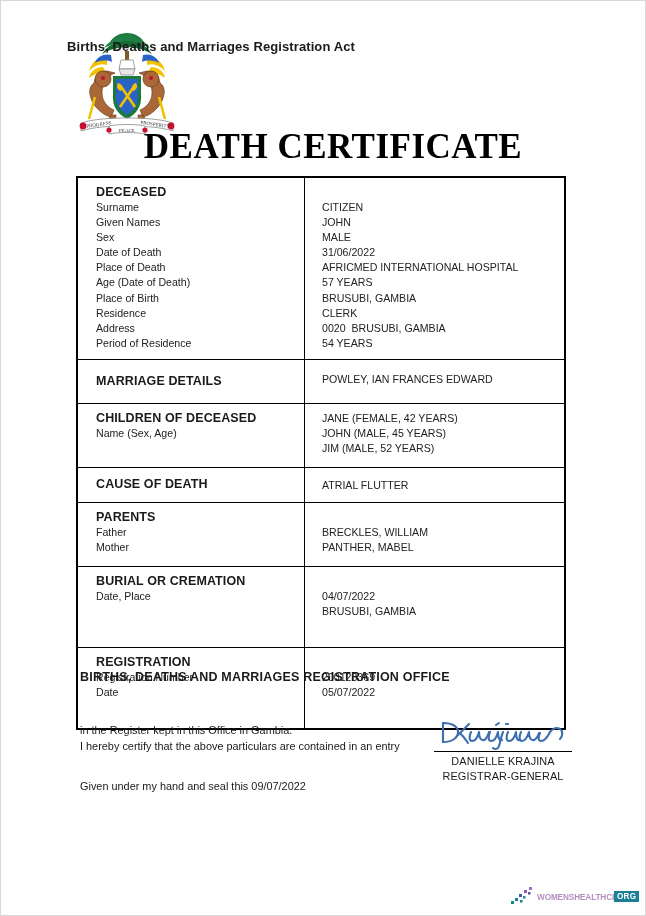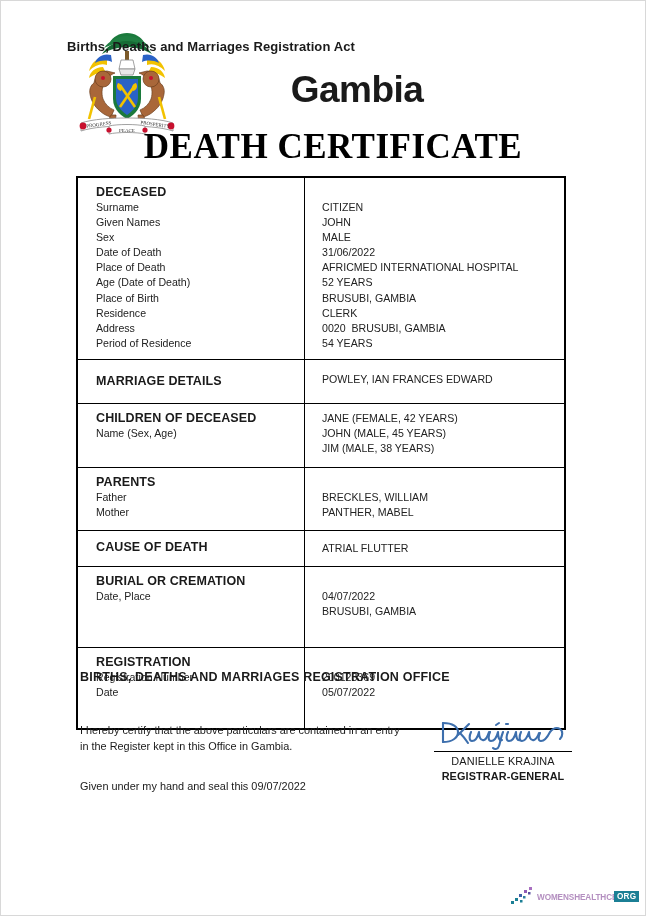--- a/index.html
+++ b/index.html
@@ -159,21 +159,20 @@
   .sig-name {
     font-size: 10.9px;
     line-height: 14.5px;
     padding-top: 2px;
     letter-spacing: 0.1px;
   }
   .sig-role {
     font-size: 10.9px;
     line-height: 14.5px;
     letter-spacing: 0.1px;
-    font-weight: bold;
   }
 
   
   .watermark {
     position: absolute;
     left: 508px;
     top: 884px;
     width: 130px;
     height: 24px;
   }
@@ -256,21 +255,20 @@
         <circle cx="98" cy="99" r="3.4" fill="#c8102e"></circle>
         <circle cx="36" cy="103" r="2.6" fill="#c8102e"></circle>
         <circle cx="72" cy="103" r="2.6" fill="#c8102e"></circle>
         <text x="26" y="99" font-family="Liberation Serif, serif" font-size="5" fill="#333" text-anchor="middle" transform="rotate(-8 26 99)">PROGRESS</text>
         <text x="82" y="99" font-family="Liberation Serif, serif" font-size="5" fill="#333" text-anchor="middle" transform="rotate(8 82 99)">PROSPERITY</text>
         <text x="54" y="105" font-family="Liberation Serif, serif" font-size="5" fill="#333" text-anchor="middle">PEACE</text>
       </svg>
     </div>
 
     <div class="act-line">Births, Deaths and Marriages Registration Act</div>
-    <div class="country">Gambia</div>
     <div class="doc-title">DEATH CERTIFICATE</div>
   </div>
 
   <div class="cert-table">
     <table>
       <tbody>
 
         <tr>
           <td class="label-col">
             <div class="sec-title">DECEASED</div>
@@ -285,21 +283,21 @@
             <div class="sub-label">Address</div>
             <div class="sub-label">Period of Residence</div>
           </td>
           <td class="value-col">
             <div class="spacer-15"></div>
             <div class="value">CITIZEN</div>
             <div class="value">JOHN</div>
             <div class="value">MALE</div>
             <div class="value">31/06/2022</div>
             <div class="value">AFRICMED INTERNATIONAL HOSPITAL</div>
-            <div class="value">52 YEARS</div>
+            <div class="value">57 YEARS</div>
             <div class="value">BRUSUBI, GAMBIA</div>
             <div class="value">CLERK</div>
             <div class="value">0020  BRUSUBI, GAMBIA</div>
             <div class="value">54 YEARS</div>
           </td>
         </tr>
 
         <tr>
           <td class="label-col" style="padding-top:14px;padding-bottom:14px;margin-top:27px;">
             <div class="sec-title">MARRIAGE DETAILS</div>
@@ -310,47 +308,47 @@
         </tr>
 
         <tr>
           <td class="label-col" style="padding-bottom:11px;">
             <div class="sec-title">CHILDREN OF DECEASED</div>
             <div class="sub-label">Name (Sex, Age)</div>
           </td>
           <td class="value-col" style="padding-bottom:11px;">
             <div class="value">JANE (FEMALE, 42 YEARS)</div>
             <div class="value">JOHN (MALE, 45 YEARS)</div>
-            <div class="value">JIM (MALE, 38 YEARS)</div>
+            <div class="value">JIM (MALE, 52 YEARS)</div>
+          </td>
+        </tr>
+
+        <tr>
+          <td class="label-col" style="padding-top:9px;padding-bottom:9px;">
+            <div class="sec-title">CAUSE OF DEATH</div>
+          </td>
+          <td class="value-col" style="padding-top:10px;padding-bottom:9px;">
+            <div class="value">ATRIAL FLUTTER</div>
           </td>
         </tr>
 
         <tr>
           <td class="label-col" style="padding-bottom:10px;">
             <div class="sec-title">PARENTS</div>
             <div class="sub-label">Father</div>
             <div class="sub-label">Mother</div>
           </td>
           <td class="value-col" style="padding-bottom:10px;">
             <div class="spacer-15"></div>
             <div class="value">BRECKLES, WILLIAM</div>
             <div class="value">PANTHER, MABEL</div>
           </td>
         </tr>
 
         <tr>
-          <td class="label-col" style="padding-top:9px;padding-bottom:9px;">
-            <div class="sec-title">CAUSE OF DEATH</div>
-          </td>
-          <td class="value-col" style="padding-top:10px;padding-bottom:9px;">
-            <div class="value">ATRIAL FLUTTER</div>
-          </td>
-        </tr>
-
-        <tr>
           <td class="label-col" style="padding-bottom:28px;">
             <div class="sec-title">BURIAL OR CREMATION</div>
             <div class="sub-label">Date, Place</div>
           </td>
           <td class="value-col" style="padding-bottom:28px;">
             <div class="spacer-15"></div>
             <div class="value">04/07/2022</div>
             <div class="value">BRUSUBI, GAMBIA</div>
           </td>
         </tr>
@@ -367,22 +365,22 @@
             <div class="value">05/07/2022</div>
           </td>
         </tr>
       </tbody>
     </table>
   </div>
 
   <div class="office-title">BIRTHS, DEATHS AND MARRIAGES REGISTRATION OFFICE</div>
 
   <div class="certify-text">
+    <div>in the Register kept in this Office in Gambia.</div>
     <div>I hereby certify that the above particulars are contained in an entry</div>
-    <div>in the Register kept in this Office in Gambia.</div>
   </div>
 
   <div class="seal-text">Given under my hand and seal this 09/07/2022</div>
 
   <div class="sig-block">
     <div class="sig-mark">
       <svg viewBox="0 0 140 36" width="140" height="36">
         <g fill="none" stroke="#3d6fad" stroke-width="2.1" stroke-linecap="round" stroke-linejoin="round">
           <path d="M10 8 L10 27"></path>
           <path d="M10 8 C20 8 25 12 25 17 C25 23 19 27 10 27"></path>

